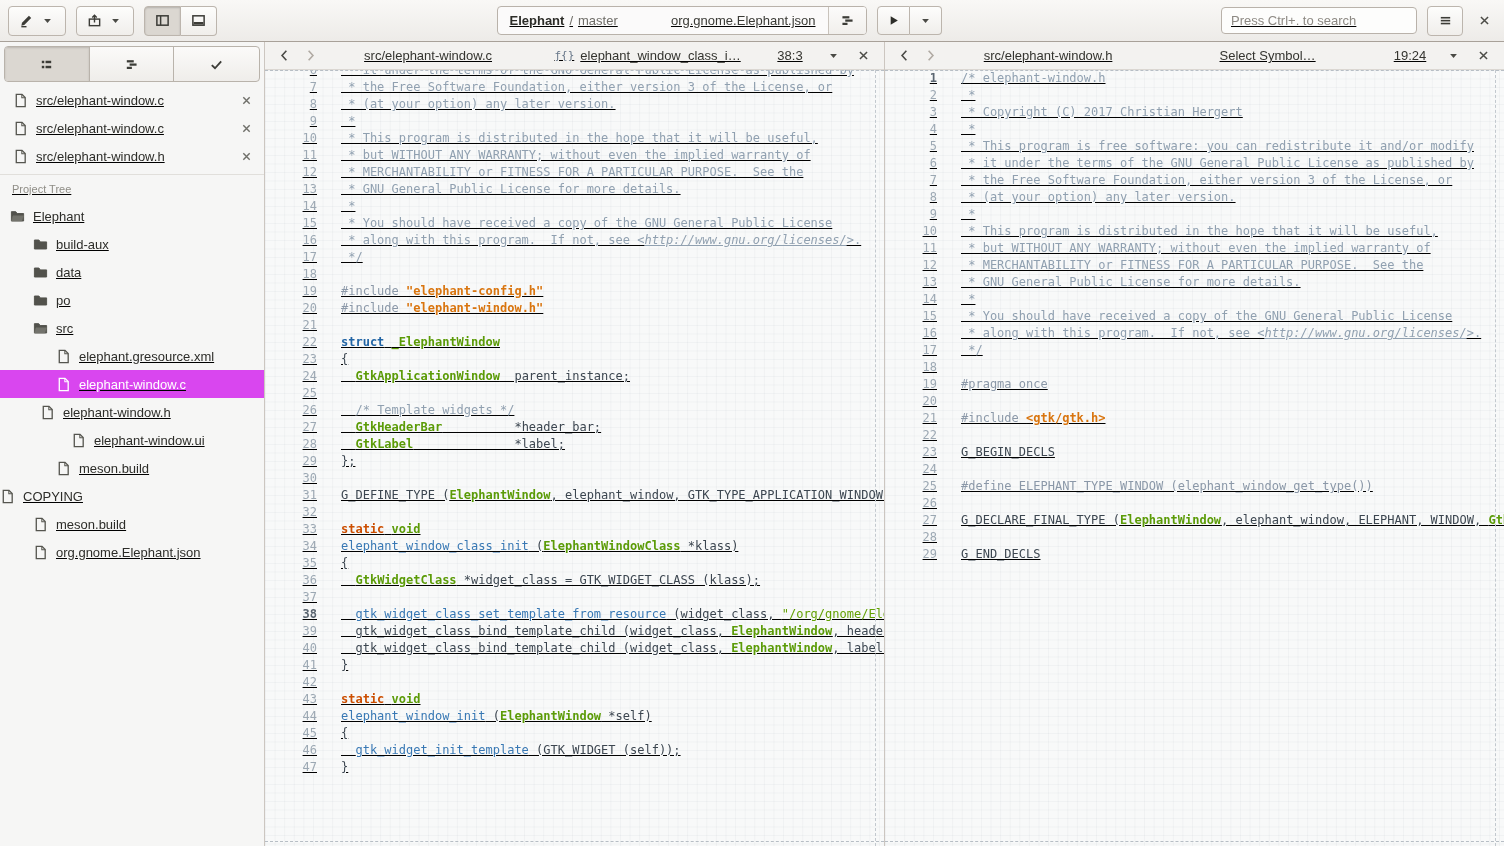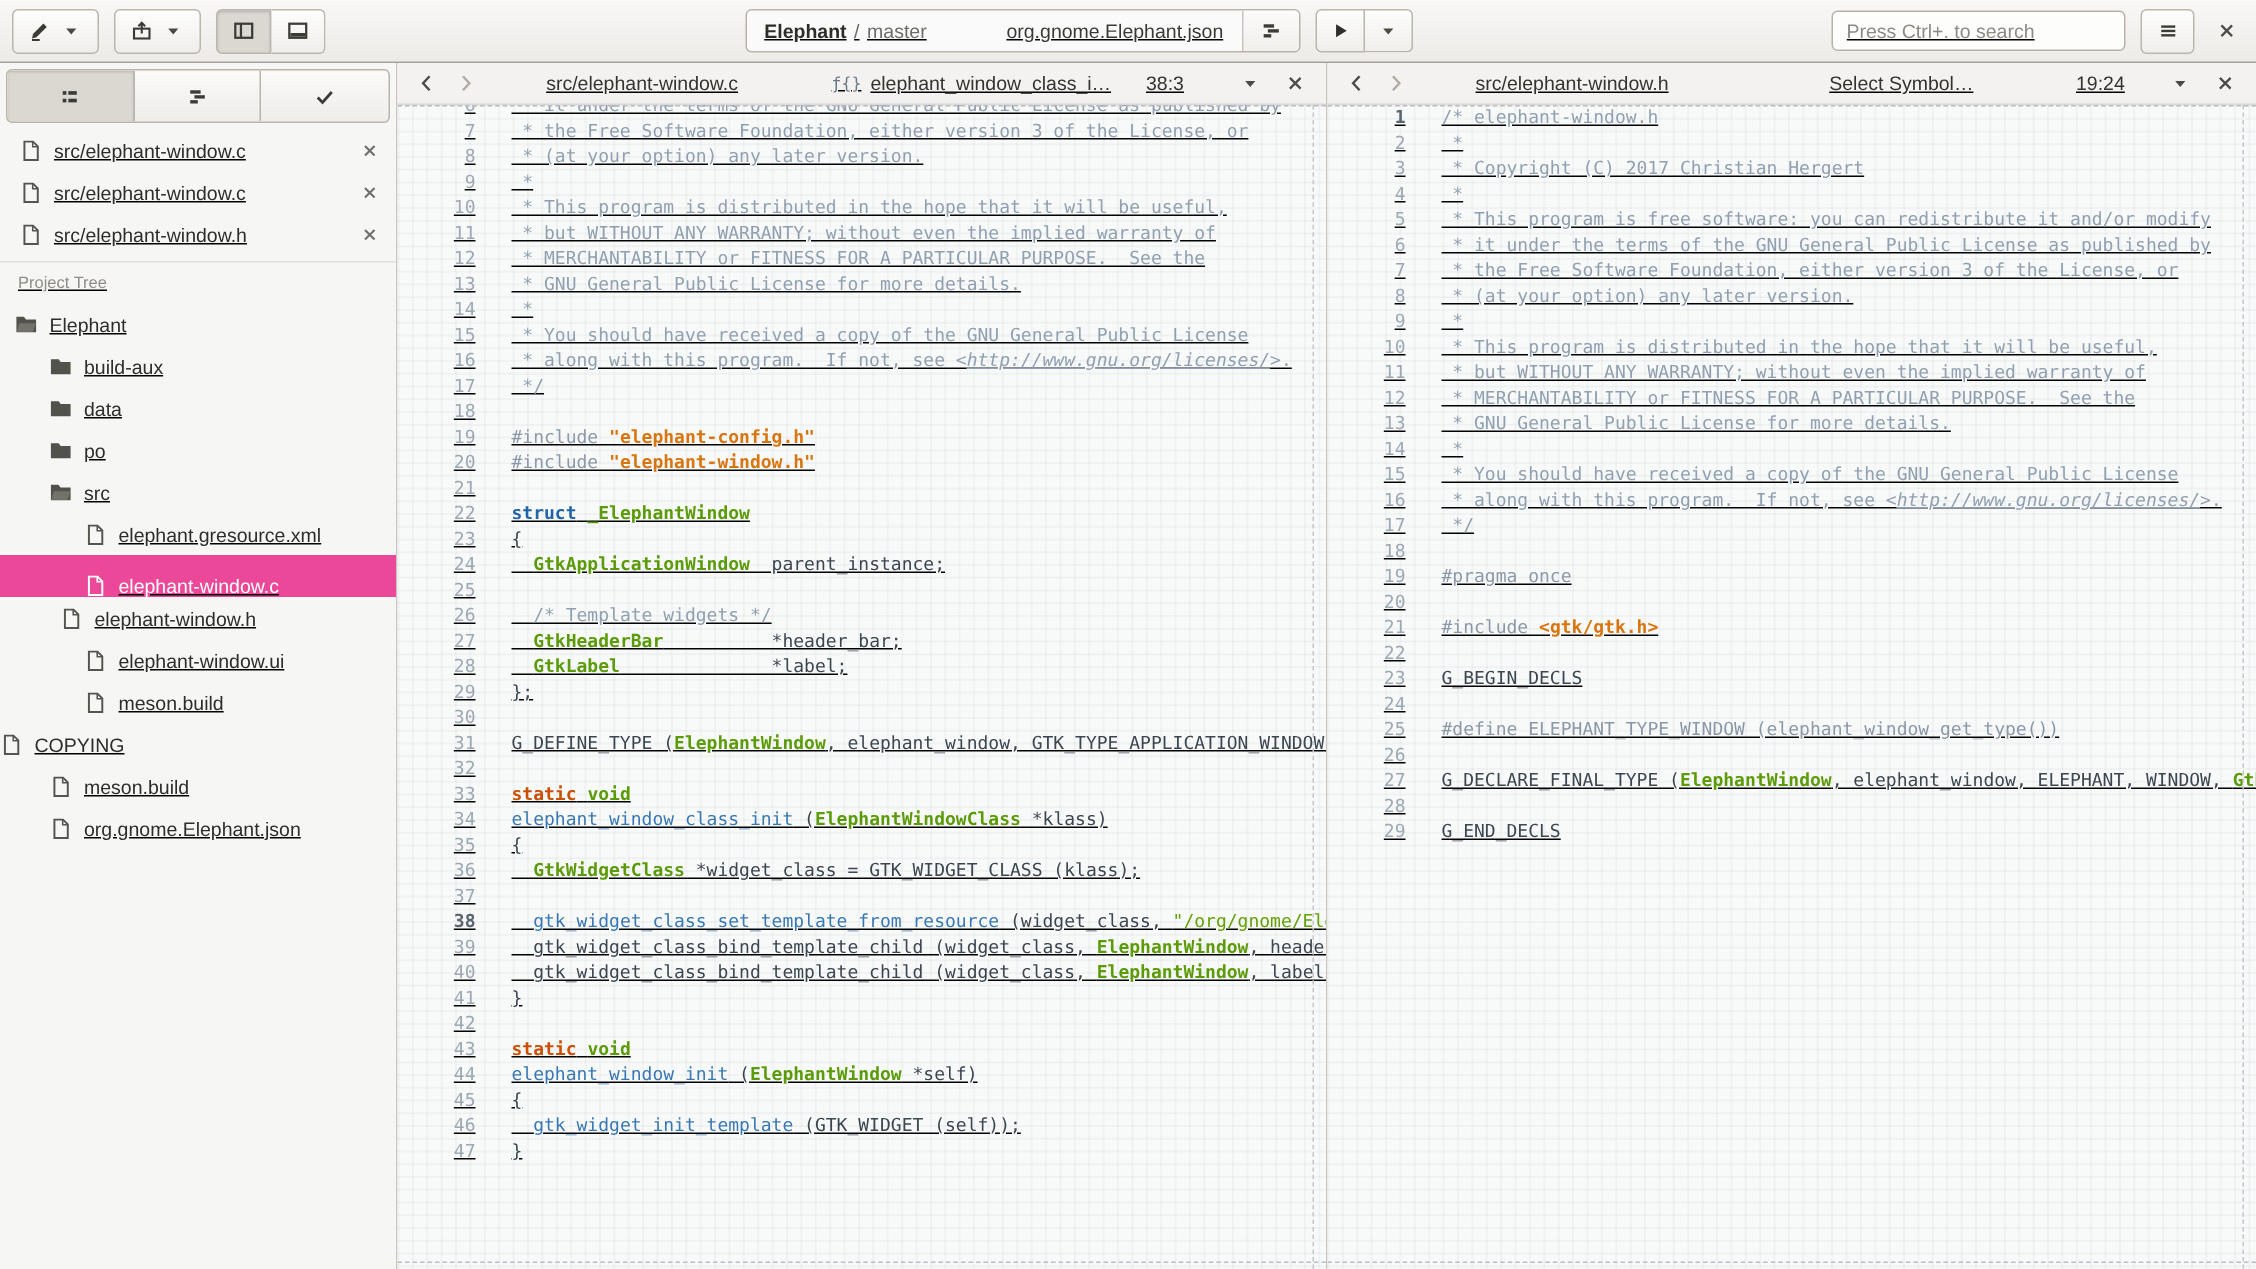--- a/index.html
+++ b/index.html
@@ -54,35 +54,35 @@
   .stab { display:flex; align-items:center; justify-content:center; border-right:1px solid #b9b3ab; }
   .stab:last-child { border-right:none; }
   .stab.pressed { background:#dbd7d1; box-shadow:inset 0 1px 2px rgba(0,0,0,.15); }
   .section-label { font-size:11px; color:#8f8d86; padding:8px 12px 5px; }
   .pages-list { list-style:none; border-bottom:1px solid #e1dfdb; padding-bottom:4px; }
   .pages-list li { height:28px; display:flex; align-items:center; gap:8px; padding:0 10px 0 13px;
     font-size:13px; color:#2d2d29; }
   .pages-list .x { margin-left:auto; display:flex; }
   .tree { list-style:none; padding:2px 0; }
   .tree li { height:28px; display:flex; align-items:center; gap:8px; font-size:13px; color:#2d2d29; }
-  .tree li.selected { background:#ec4899; color:#ffffff;align-items:flex-end; }
+  .tree li.selected { background:#d946ef; color:#ffffff; }
   .tree li.selected svg path, .tree li.selected svg rect { stroke:#fff; fill:none; }
 
   
   .pane { width:620px; flex:none; display:flex; flex-direction:column;
     border-left:1px solid #ccc6c0; background:#f8f9f9; }
   .pane-header { height:28px; flex:none; display:flex; align-items:center; gap:4px;
     background:#f3f2f0; border-bottom:1px solid #dbd7d2; font-size:13px; color:#34342f;
     padding:0 8px; }
   .nav { width:22px; display:flex; justify-content:center; }
   .ph-title { flex:1.1; text-align:center; white-space:nowrap; overflow:hidden; }
   .ph-symbol { flex:1.2; display:flex; align-items:center; justify-content:center; gap:6px;
     white-space:nowrap; overflow:hidden; }
   .fn-glyph { color:#69788a; font-family:"DejaVu Sans Mono",monospace; font-size:11px; }
-  .ph-pos { width:52px; text-align:left; flex:none; }
+  .ph-pos { width:52px; text-align:center; flex:none; }
   .ph-caret { width:26px; display:flex; justify-content:center; }
   .ph-close { width:26px; display:flex; justify-content:center; }
 
   .codearea { position:relative; flex:1; overflow:hidden;
     background-color:#f8f9f9;
     background-image:
       linear-gradient(to right, rgba(90,105,120,0.05) 1px, transparent 1px),
       linear-gradient(to bottom, rgba(90,105,120,0.05) 1px, transparent 1px);
     background-size:9.6px 8.5px; }
   .dash-top { position:absolute; left:0; right:0; top:0; border-top:1px dashed #b7bec5; z-index:3; }
@@ -370,21 +370,21 @@
           </li>
           <li style="padding-left:40px">
             <span class="icon">
               <svg width="15" height="15" viewBox="0 0 16 16" xmlns="http://www.w3.org/2000/svg">
                 <path d="M3.5 1.5h6.1l3.4 3.4v9.6H3.5z" fill="none" stroke="#55554f" stroke-width="1.4"></path>
                 <path d="M9.4 1.8v3.3h3.4" fill="none" stroke="#55554f" stroke-width="1.1"></path>
               </svg>
             </span>
             <span>elephant-window.h</span>
           </li>
-          <li style="padding-left:56px">
+          <li style="padding-left:71px">
             <span class="icon">
               <svg width="15" height="15" viewBox="0 0 16 16" xmlns="http://www.w3.org/2000/svg">
                 <path d="M3.5 1.5h6.1l3.4 3.4v9.6H3.5z" fill="none" stroke="#55554f" stroke-width="1.4"></path>
                 <path d="M9.4 1.8v3.3h3.4" fill="none" stroke="#55554f" stroke-width="1.1"></path>
               </svg>
             </span>
             <span>elephant-window.ui</span>
           </li>
           <li style="padding-left:56px">
             <span class="icon">

